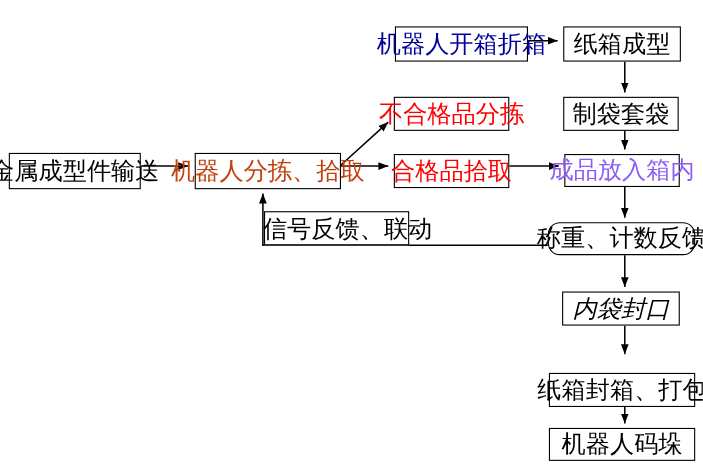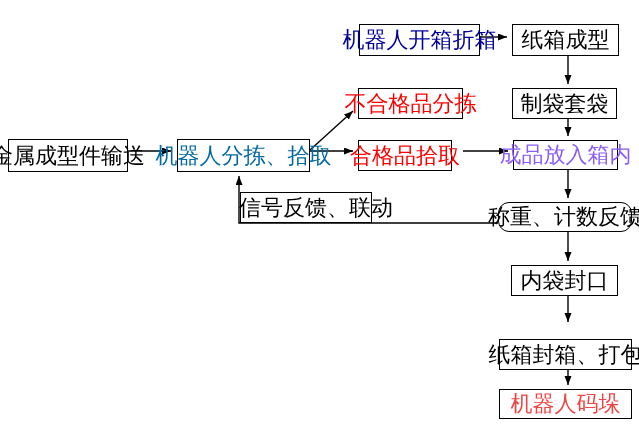--- a/index.html
+++ b/index.html
@@ -26,28 +26,28 @@
     justify-content: center;
     font-size: 22px;
     line-height: 1;
     white-space: nowrap;
     letter-spacing: 0px;
   }
   
   .n0  { left:   8px; top: 139px; width: 120px; height: 33px; }
   .n1  { left: 177px; top: 139px; width: 133px; height: 33px; }
   .n2  { left: 358px; top:  88px; width: 105px; height: 31px; }
-  .n3  { left: 358px; top: 140px; width: 94px; height: 31px; }
+  .n3  { left: 358px; top: 140px; width: 105px; height: 31px; }
   .n4  { left: 359px; top:  24px; width: 121px; height: 32px; }
   .n5  { left: 512px; top:  24px; width: 107px; height: 32px; }
   .n6  { left: 512px; top:  88px; width: 105px; height: 31px; }
   .n7  { left: 513px; top: 140px; width: 105px; height: 30px; }
   .n8  { left: 498px; top: 202px; width: 134px; height: 30px; border-radius: 11px; }
   .n9  { left: 240px; top: 192px; width: 132px; height: 31px; padding-left: 20px; }
-  .n10 { left: 511px; top: 265px; width: 107px; height: 31px; }
+  .n10 { left: 511px; top: 265px; width: 107px; height: 31px; font-style: italic; }
   .n11 { left: 499px; top: 326px; width: 133px; height: 31px; margin-top: 13px; }
   .n12 { left: 499px; top: 389px; width: 133px; height: 30px; }
 </style>
 </head>
 <body>
 
 <div id="canvas">
 
   <svg id="edges" viewBox="0 0 639 432" xmlns="http://www.w3.org/2000/svg">
     <defs>
@@ -68,21 +68,21 @@
       <line x1="568" y1="296" x2="568" y2="322" marker-end="url(#ah)"></line>
       <line x1="568" y1="357" x2="568" y2="385" marker-end="url(#ah)"></line>
       <polyline points="498,223 239,223 239,176" marker-end="url(#ah)"></polyline>
     </g>
   </svg>
 
   <div class="node n0">
     <span style="color: rgb(0, 0, 0);">金属成型件输送</span>
   </div>
   <div class="node n1">
-    <span style="color: #0369a1; text-align: center;">机器人分拣、拾取</span>
+    <span style="color: #c2410c; text-align: center;">机器人分拣、拾取</span>
   </div>
   <div class="node n2">
     <span style="color: rgb(255, 0, 0);">不合格品分拣</span>
   </div>
   <div class="node n3">
     <span style="color: rgb(255, 0, 0);">合格品拾取</span>
   </div>
   <div class="node n4">
     <span style="color: rgb(0, 0, 153);">机器人开箱折箱</span>
   </div>
@@ -101,16 +101,16 @@
   <div class="node n9">
     <span style="color: rgb(0, 0, 0);">信号反馈、联动</span>
   </div>
   <div class="node n10">
     <span style="color: rgb(0, 0, 0);">内袋封口</span>
   </div>
   <div class="node n11">
     <span style="color: rgb(0, 0, 0);">纸箱封箱、打包</span>
   </div>
   <div class="node n12">
-    <span style="color: #ef4444;">机器人码垛</span>
+    <span style="color: #000000;">机器人码垛</span>
   </div>
 
 </div>
 
 </body></html>

